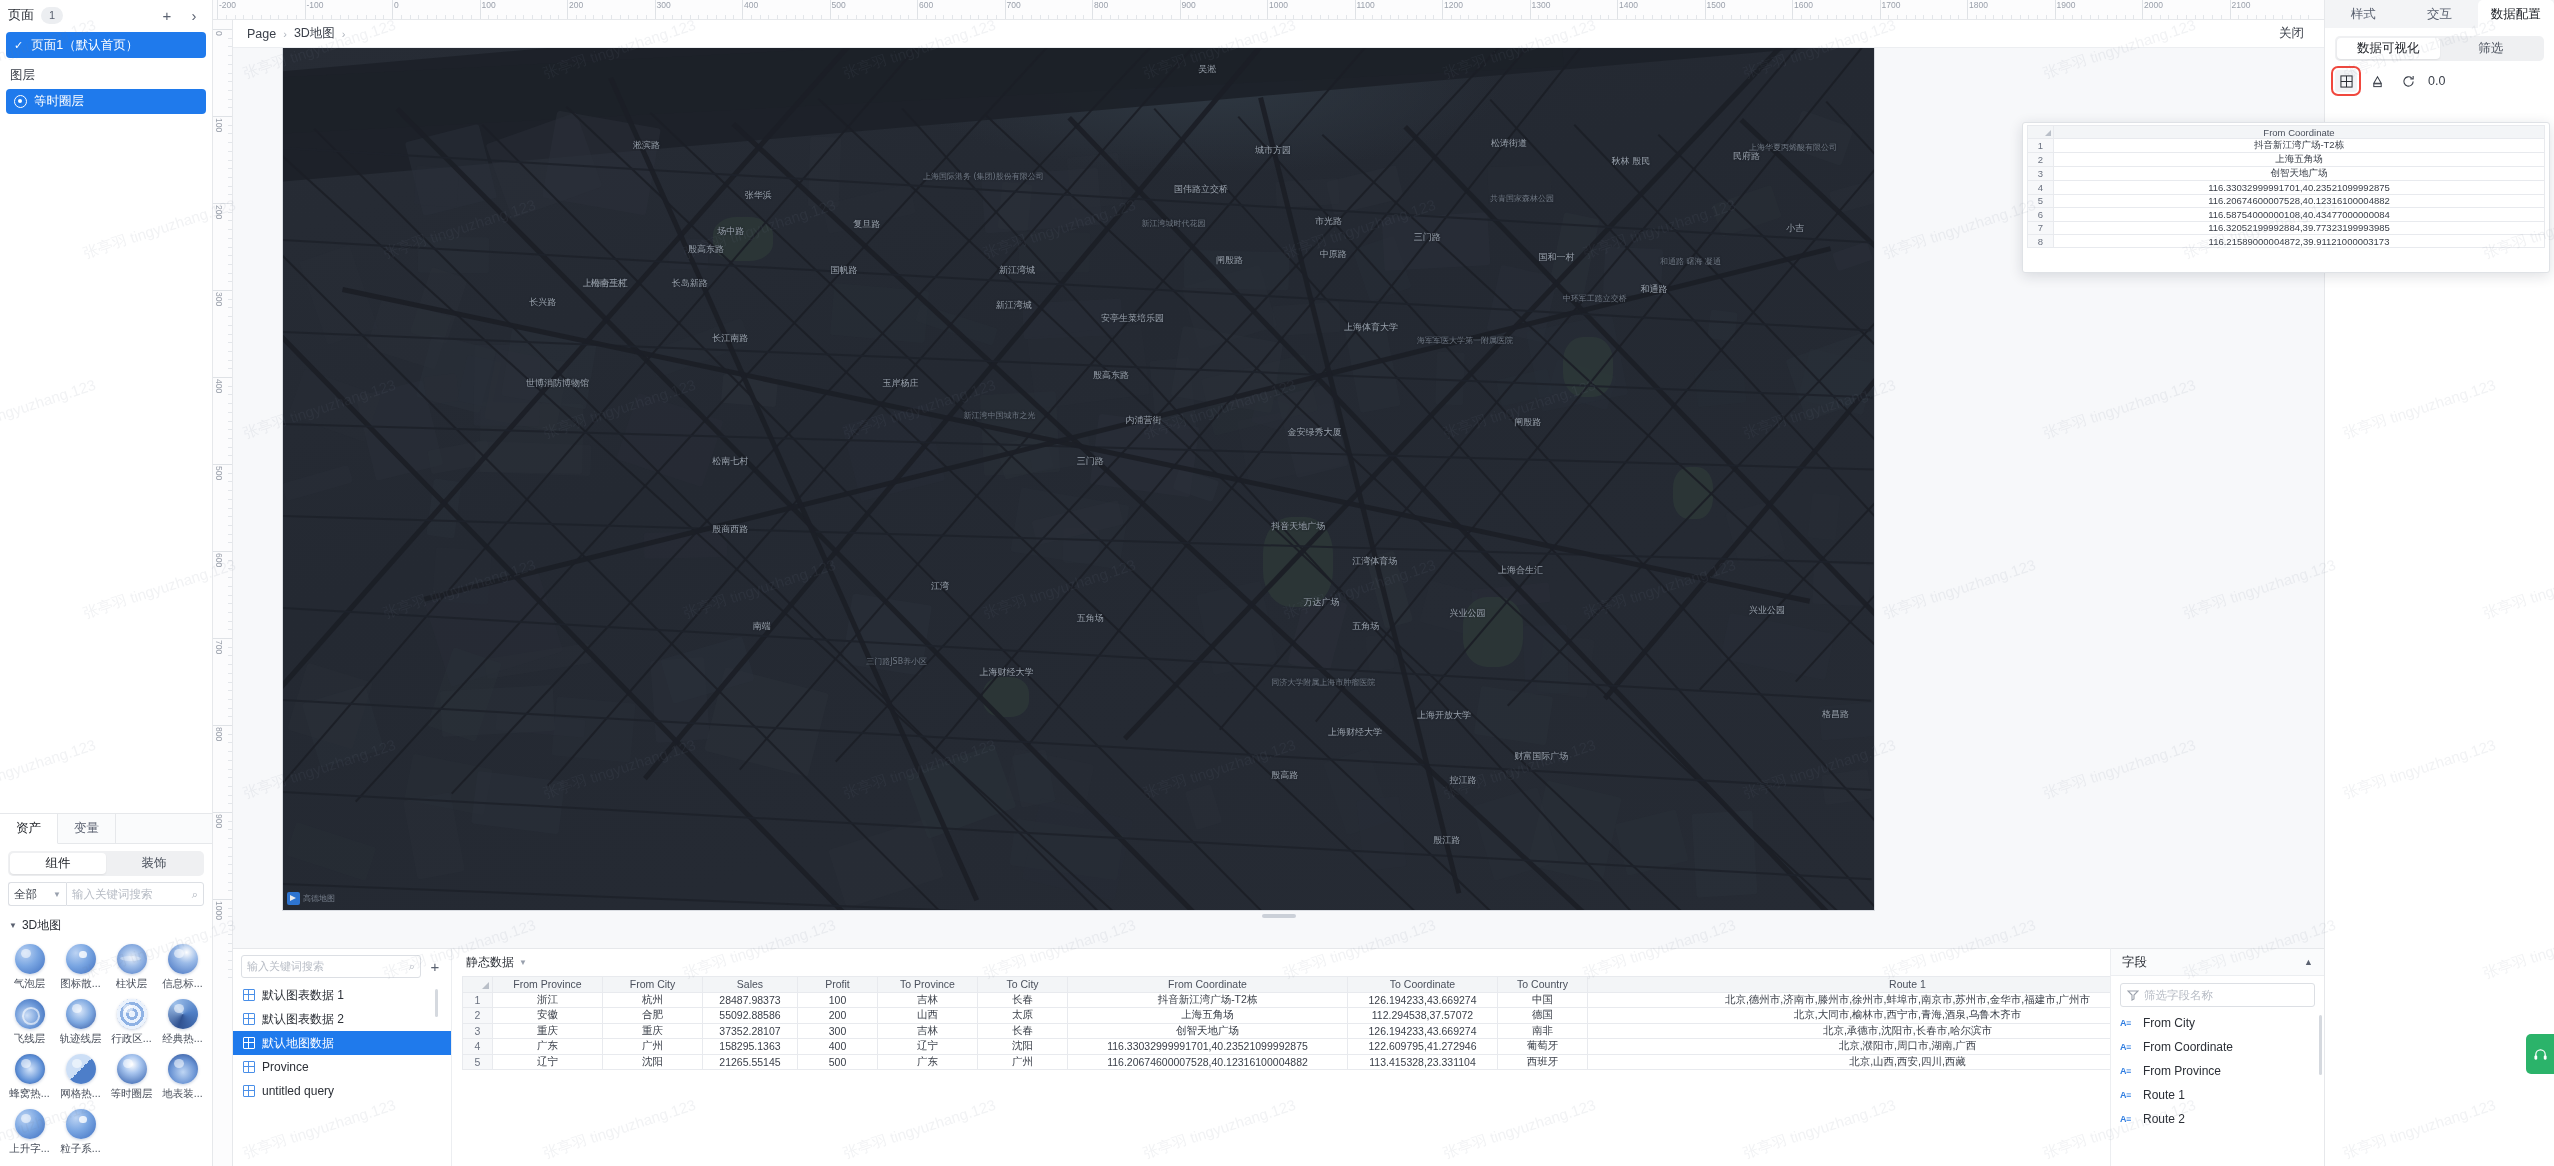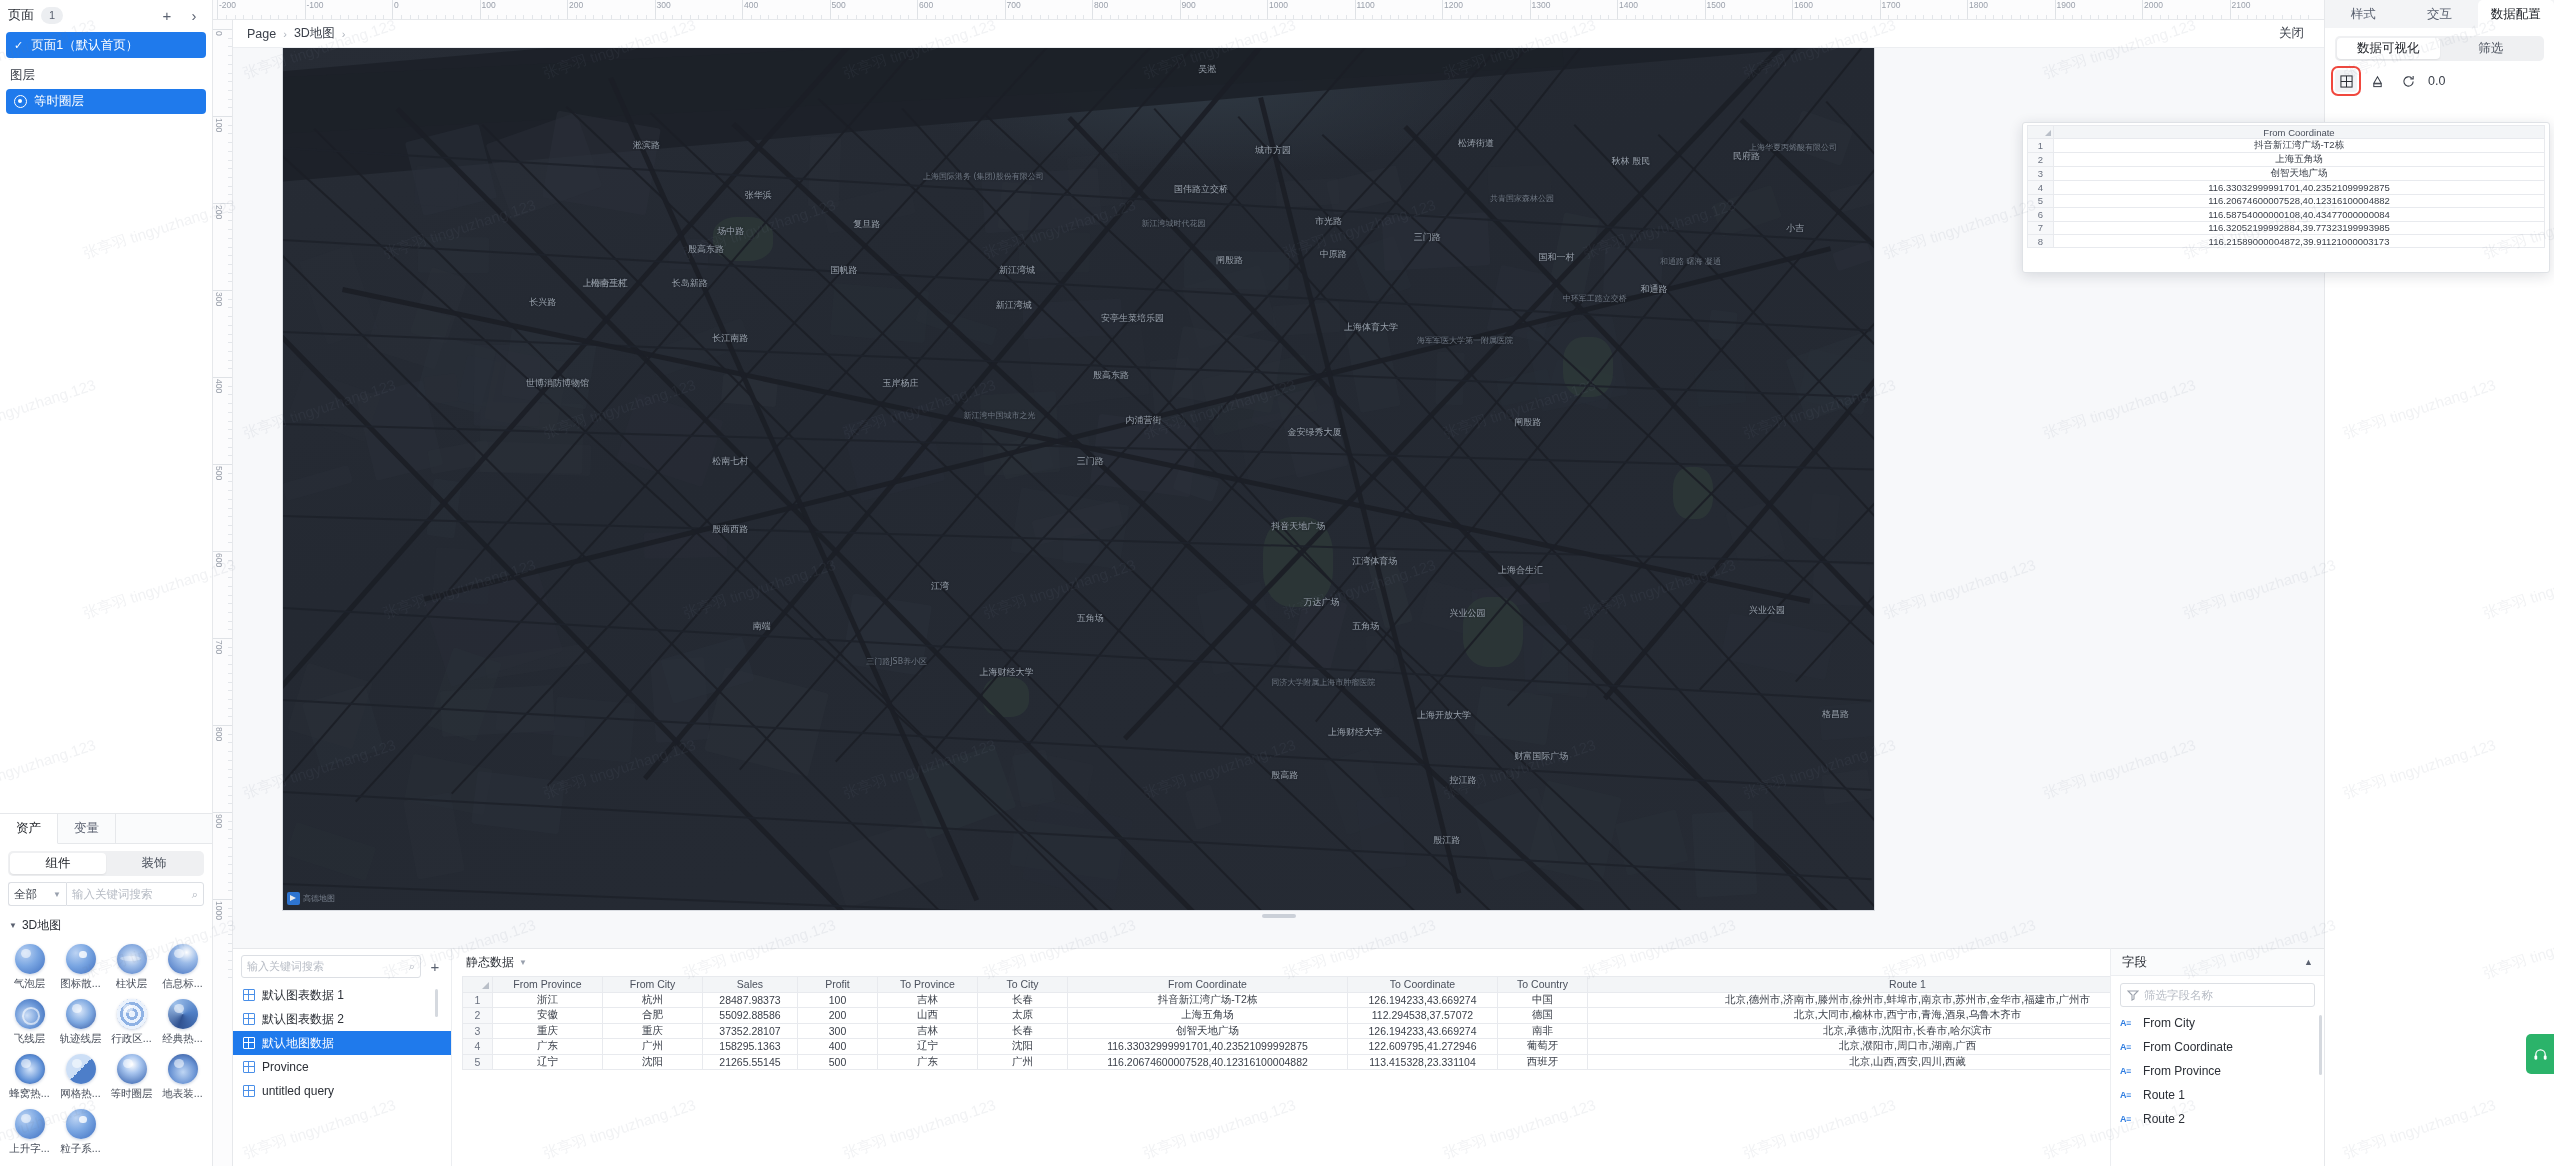--- a/index.html
+++ b/index.html
@@ -1172,21 +1172,21 @@
           <div class="road l" style="left: 0px; top: 846px; width: 1591px; height: 1.6px; transform: rotate(2.26456deg);"></div>
           <div class="road " style="left: 60px; top: 250px; width: 1500px; height: 5px; transform: rotate(12deg);"></div>
           <div class="road " style="left: 140px; top: 560px; width: 1450px; height: 5px; transform: rotate(-14deg);"></div>
           <div class="road " style="left: 330px; top: 40px; width: 900px; height: 5px; transform: rotate(66deg);"></div>
           <div class="road " style="left: 980px; top: 60px; width: 820px; height: 4.5px; transform: rotate(76deg);"></div>
           <div class="maplbl" style="left: 915.3px; top: 25.92px;">吴淞</div>
           <div class="maplbl" style="left: 349.92px; top: 102.06px;">淞滨路</div>
           <div class="maplbl" style="left: 461.7px; top: 152.28px;">张华浜</div>
           <div class="maplbl dim" style="left: 639.9px; top: 134px;">上海国际港务 (集团)股份有限公司</div>
           <div class="maplbl" style="left: 972px; top: 106.92px;">城市方园</div>
-          <div class="maplbl" style="left: 1175px; top: 100.44px;">松涛街道</div>
+          <div class="maplbl" style="left: 1208px; top: 100.44px;">松涛街道</div>
           <div class="maplbl dim" style="left: 1206.9px; top: 155.52px;">共青国家森林公园</div>
           <div class="maplbl" style="left: 405px; top: 205.74px;">殷高东路</div>
           <div class="maplbl" style="left: 570.24px; top: 181.44px;">复旦路</div>
           <div class="maplbl" style="left: 547.56px; top: 226.8px;">国帆路</div>
           <div class="maplbl" style="left: 434.16px; top: 187.92px;">场中路</div>
           <div class="maplbl" style="left: 891px; top: 145.8px;">国伟路立交桥</div>
           <div class="maplbl dim" style="left: 858.6px; top: 181.44px;">新江湾城时代花园</div>
           <div class="maplbl" style="left: 933.12px; top: 217.08px;">闸殷路</div>
           <div class="maplbl" style="left: 1036.8px; top: 210.6px;">中原路</div>
           <div class="maplbl" style="left: 1130.76px; top: 194.4px;">三门路</div>

